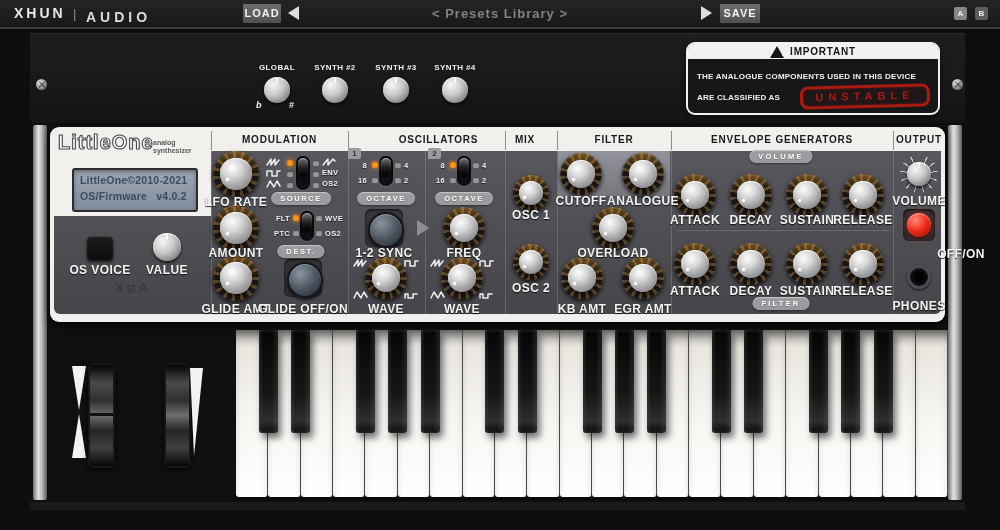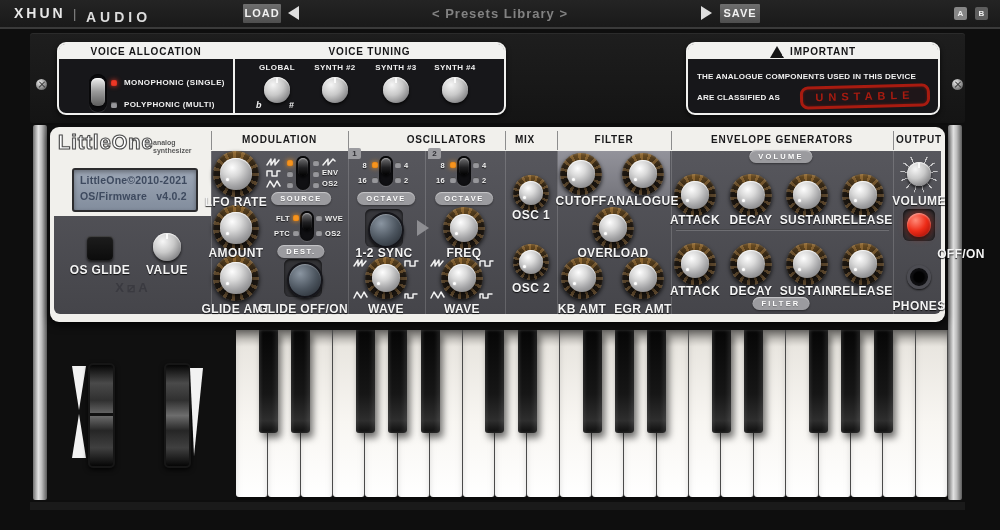--- a/index.html
+++ b/index.html
@@ -148,33 +148,20 @@
     <div class="abs tbtn" style="left:720px;top:4px;width:40px;height:19px">SAVE</div>
     <div class="abs ab" style="left:954px;top:7px;background:#868686">A</div>
     <div class="abs ab" style="left:975px;top:7px;background:#5e5e5e">B</div>
   </div>
 
   <div class="rack">
     <div class="screw" style="left:6px;top:46px"></div>
     <div class="screw" style="left:922px;top:46px"></div>
   </div>
 
-  <div class="wpanel" style="left:57px;top:42px;width:445px;height:69px">
-    <div class="phead"></div>
-    <div class="abs" style="left:174px;top:0;bottom:0;width:2px;background:#f1f1ef;z-index:2"></div>
-    <div class="abs ptitle" style="left:0;top:0;width:174px">VOICE ALLOCATION</div>
-    <div class="abs ptitle" style="left:176px;top:0;right:0">VOICE TUNING</div>
-
-    <div class="slot" style="left:30px;top:30px;width:18px;height:38px;border-radius:9px"></div>
-    <div class="vhandle" style="left:32px;top:34px;width:14px;height:28px"></div>
-    <div class="led red" style="left:52px;top:36px"></div>
-    <div class="abs rlabel" style="left:65px;top:34px">MONOPHONIC (SINGLE)</div>
-    <div class="led" style="left:52px;top:58px"></div>
-    <div class="abs rlabel" style="left:65px;top:56px">POLYPHONIC (MULTI)</div>
-  </div>
 
   <div class="abs rlabel cx" style="left:277px;top:63px">GLOBAL</div>
   <div class="abs rlabel cx" style="left:335px;top:63px">SYNTH #2</div>
   <div class="abs rlabel cx" style="left:396px;top:63px">SYNTH #3</div>
   <div class="abs rlabel cx" style="left:455px;top:63px">SYNTH #4</div>
   <div class="mknob" style="left:264px;top:77px;width:26px;height:26px"></div>
   <div class="mknob" style="left:322px;top:77px;width:26px;height:26px"></div>
   <div class="mknob" style="left:383px;top:77px;width:26px;height:26px"></div>
   <div class="mknob" style="left:442px;top:77px;width:26px;height:26px"></div>
   <div class="abs rlabel" style="left:256px;top:100px;font-size:9px;font-style:italic">b</div>
@@ -196,21 +183,21 @@
   <div class="rail" style="left:33px;top:125px;height:375px"></div>
   <div class="rail" style="left:948px;top:125px;height:375px"></div>
   <div class="abs" style="left:30px;top:502px;width:935px;height:8px;background:#1a1a1a"></div>
 
   <div class="mainpanel"></div>
   <div class="darkzone"></div>
   <div class="abs" style="left:54px;top:151px;width:157px;height:65px;background:#f1f0ec"></div>
   <div class="abs" style="left:558px;top:151px;width:112px;height:45px;background:linear-gradient(#93939b,#76767d)"></div>
 
   <div class="abs shead" style="left:211px;top:134px;width:137px">MODULATION</div>
-  <div class="abs shead" style="left:368px;top:134px;width:157px">OSCILLATORS</div>
+  <div class="abs shead" style="left:360px;top:134px;width:157px">OSCILLATORS</div>
   <div class="abs shead" style="left:499px;top:134px;width:52px">MIX</div>
   <div class="abs shead" style="left:557px;top:134px;width:114px">FILTER</div>
   <div class="abs shead" style="left:671px;top:134px;width:222px">ENVELOPE GENERATORS</div>
   <div class="abs shead" style="left:893px;top:134px;width:52px">OUTPUT</div>
   <div class="hdrtick" style="left:211px"></div>
     <div class="hdrtick" style="left:348px"></div>
   <div class="hdrtick" style="left:505px"></div>
     <div class="hdrtick" style="left:557px"></div>
   <div class="hdrtick" style="left:671px"></div>
     <div class="hdrtick" style="left:893px"></div>
@@ -223,21 +210,21 @@
   <div class="secline" style="left:893px"></div>
 
   <span class="logotext" style="left:58px;top:131px">LittleOne</span>
   <span class="tagline" style="left:153px;top:139px">analog</span>
   <span class="tagline" style="left:153px;top:147px">synthesizer</span>
   <div class="lcd">
     <span class="lcdline" style="top:4px">LittleOne©2010-2021</span>
     <span class="lcdline" style="top:20px">OS/Firmware   v4.0.2</span>
   </div>
   <div class="sqbtn" style="left:87px;top:236px;width:26px;height:24px"></div>
-  <div class="klabel" style="left:100px;top:263px">OS GLIDE</div>
+  <div class="klabel" style="left:100px;top:263px">OS VOICE</div>
   <div class="mknob" style="left:153px;top:233px;width:28px;height:28px"></div>
   <div class="klabel" style="left:167px;top:263px">VALUE</div>
   <div class="xamark" style="left:133px;top:280px">X⧄A</div>
 
   <div class="knob" style="left:213px;top:151px;width:46px;height:46px">
       <div class="cap"></div>
     </div>
   <div class="klabel" style="left:236px;top:195px">LFO RATE</div>
 
   <div class="wicon" style="left:266px;top:157px">

